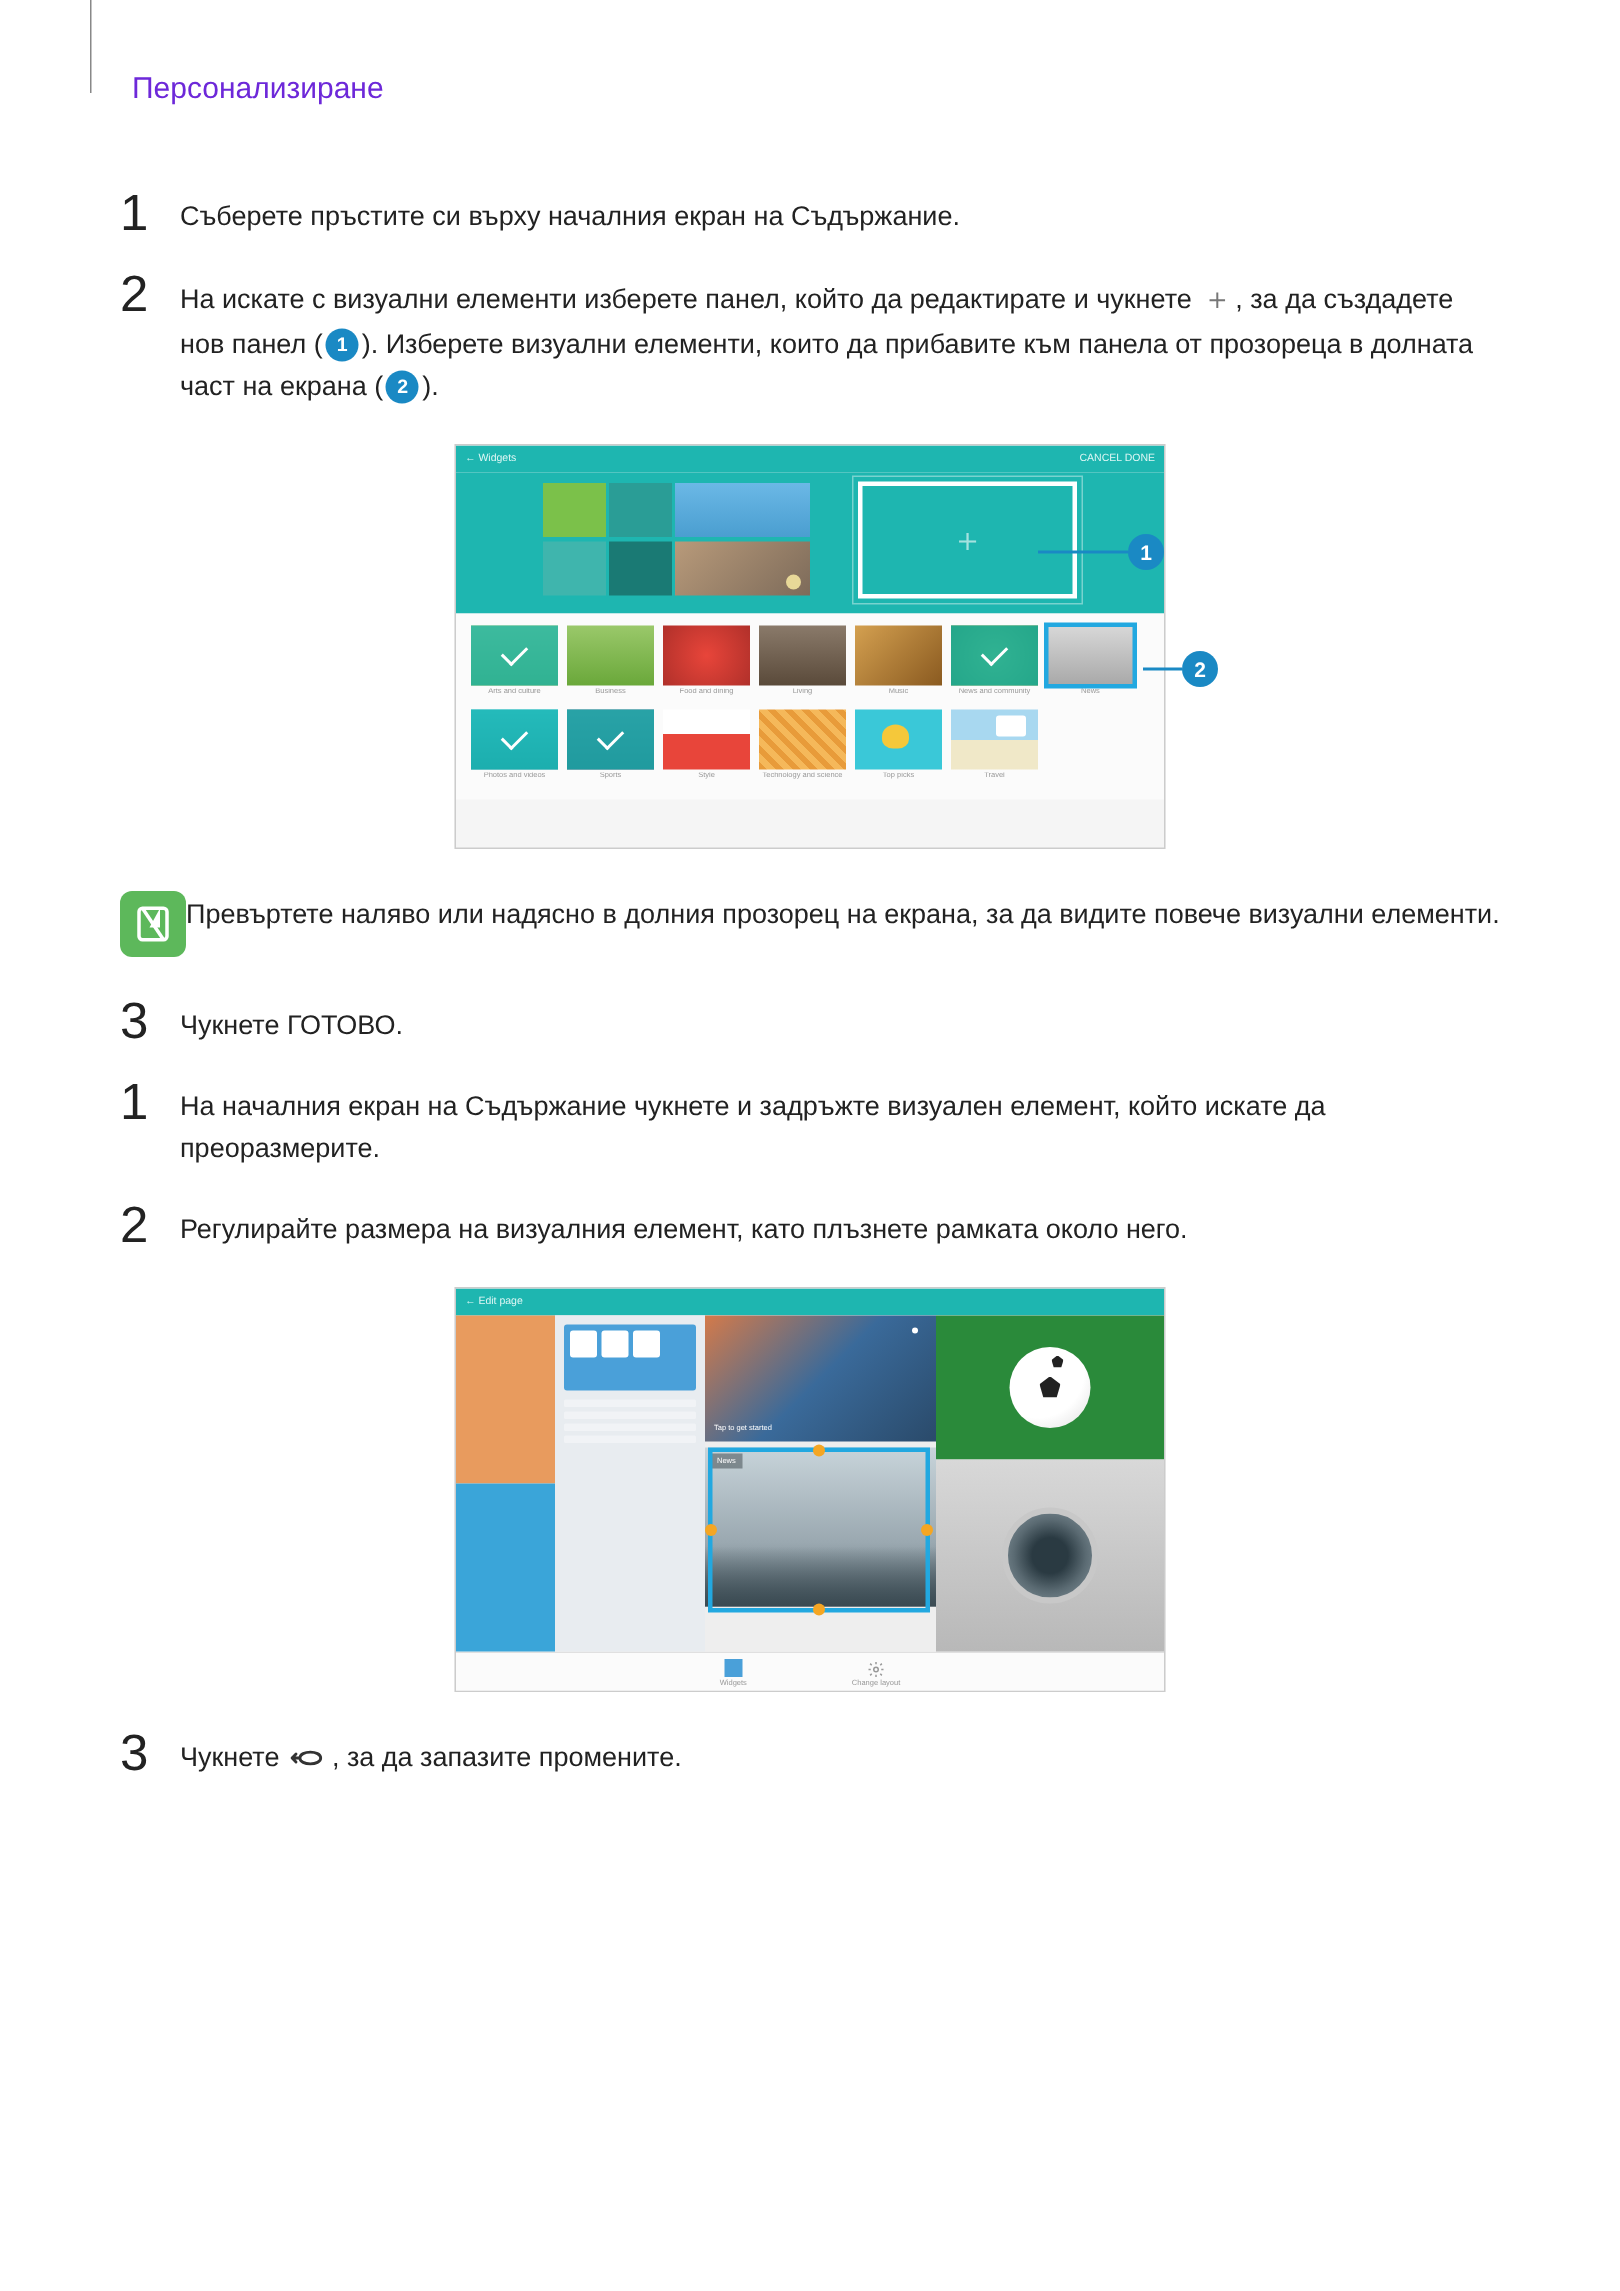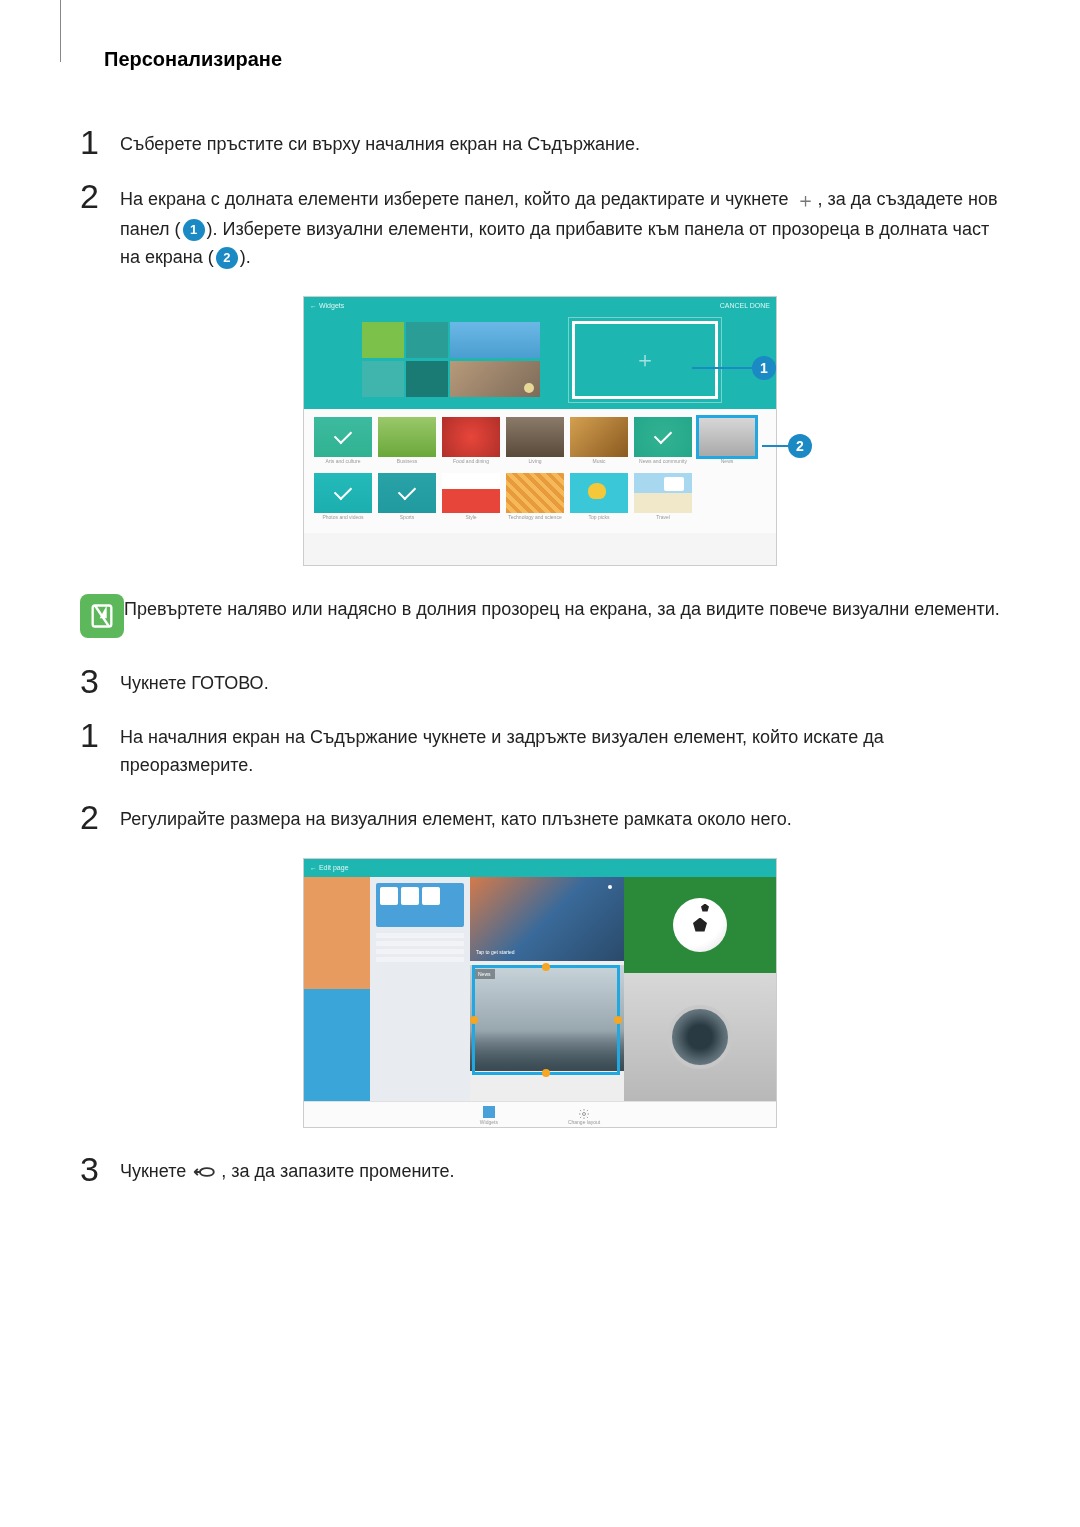--- a/index.html
+++ b/index.html
@@ -18,24 +18,24 @@
   .vertical-line {
     position: absolute;
     left: 60px;
     top: 0;
     width: 1px;
     height: 62px;
     background: #888;
   }
   .breadcrumb {
     font-size: 20px;
-    color: #000000;
-    margin-left: 24px;
+    color: #6d28d9;
+    margin-left: 8px;
     margin-bottom: 58px;
-    font-weight: 700;
+    font-weight: 400;
   }
   .section-title {
     font-size: 23px;
     font-weight: bold;
     color: #222;
     margin-bottom: 28px;
   }
   .step {
     display: flex;
     align-items: flex-start;
@@ -435,21 +435,21 @@
 
 
   <div class="step">
     <div class="step-num">1</div>
     <div class="step-text">Съберете пръстите си върху началния екран на Съдържание.</div>
   </div>
 
   <div class="step">
     <div class="step-num">2</div>
     <div class="step-text">
-      <span>На екрана с долната елементи изберете панел, който да редактирате и чукнете </span><span class="inline-icon plus-icon">＋</span><span>, за да създадете нов панел (</span><span class="circle-num">1</span><span>). Изберете визуални елементи, които да прибавите към панела от прозореца в долната част на екрана (</span><span class="circle-num">2</span><span>).</span>
+      <span>На искате с визуални елементи изберете панел, който да редактирате и чукнете </span><span class="inline-icon plus-icon">＋</span><span>, за да създадете нов панел (</span><span class="circle-num">1</span><span>). Изберете визуални елементи, които да прибавите към панела от прозореца в долната част на екрана (</span><span class="circle-num">2</span><span>).</span>
     </div>
   </div>
 
   <div class="screenshot-wrap">
     <div class="screenshot1">
       <div class="s1-topbar">
         <span>← Widgets</span>
         <span class="spacer"></span>
         <span>CANCEL   DONE</span>
       </div>

